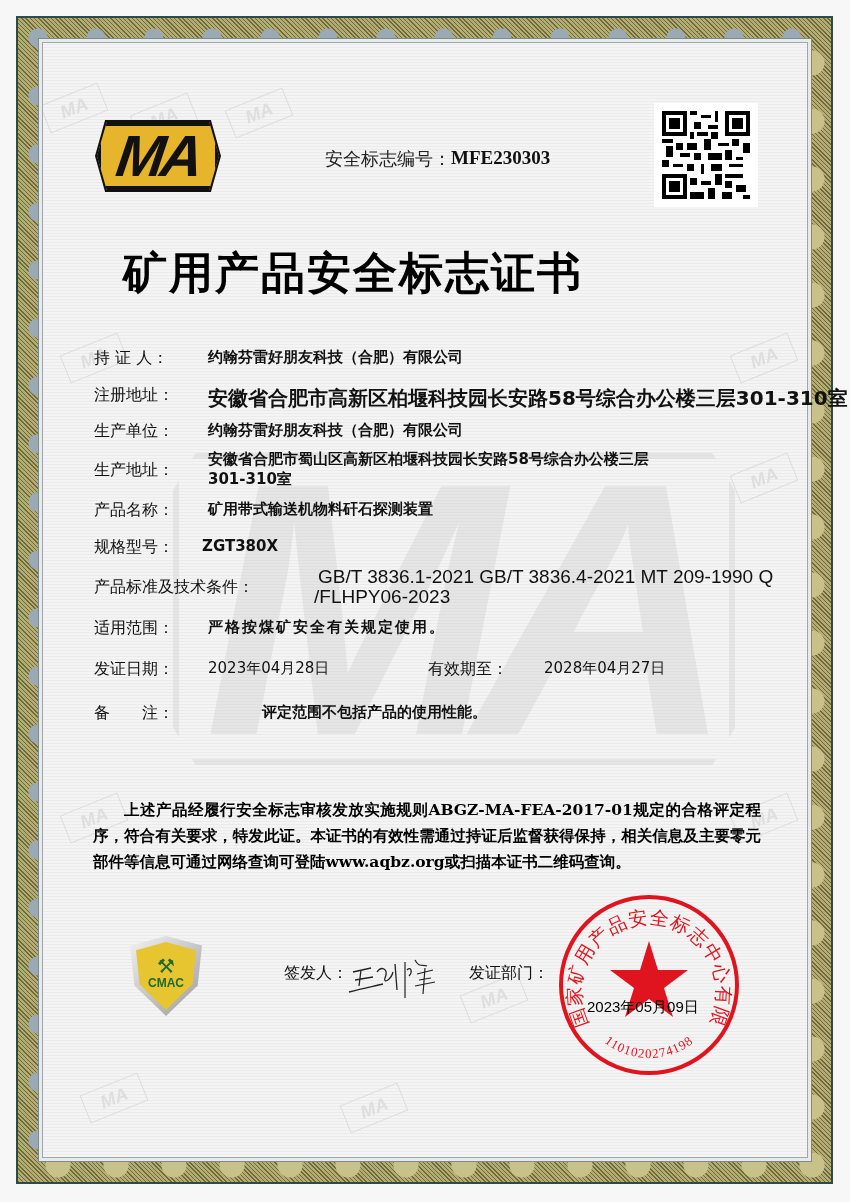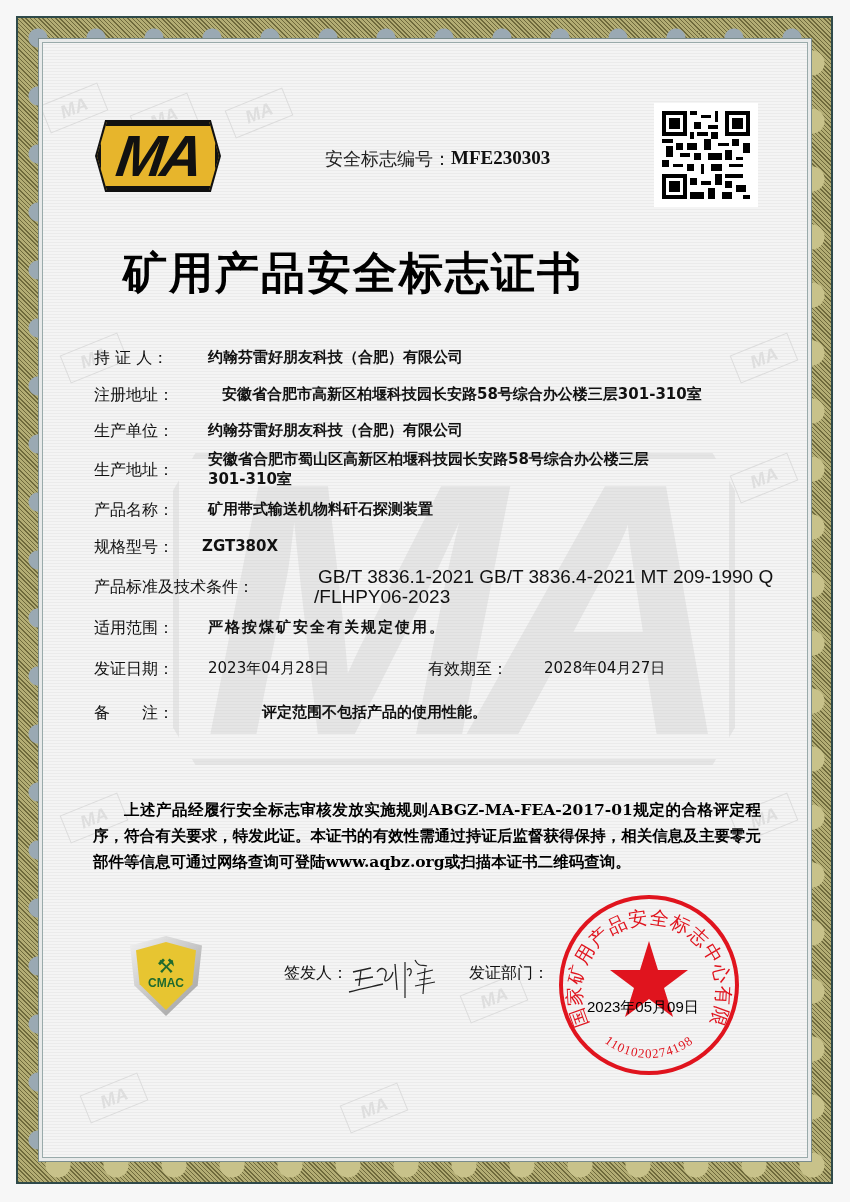--- a/index.html
+++ b/index.html
@@ -189,21 +189,21 @@
 </div>
 
 <div class="abs title">矿用产品安全标志证书</div>
 
 <div class="row" style="top:348px">
   <span class="lbl">持 证 人：</span>
   <span class="val" style="left:114px;font-size:15px">约翰芬雷好朋友科技（合肥）有限公司</span>
 </div>
 <div class="row" style="top:385px">
   <span class="lbl">注册地址：</span>
-  <span class="val" style="left:128px;font-size:15px">安徽省合肥市高新区柏堰科技园长安路58号综合办公楼三层301-310室</span>
+  <span class="val" style="left:114px;font-size:20px">安徽省合肥市高新区柏堰科技园长安路58号综合办公楼三层301-310室</span>
 </div>
 <div class="row" style="top:421px">
   <span class="lbl">生产单位：</span>
   <span class="val" style="left:114px;font-size:15px">约翰芬雷好朋友科技（合肥）有限公司</span>
 </div>
 <div class="row" style="top:460px">
   <span class="lbl">生产地址：</span>
   <span class="val" style="left:114px;top:-10px;font-size:15px">安徽省合肥市蜀山区高新区柏堰科技园长安路58号综合办公楼三层</span>
   <span class="val" style="left:114px;top:10px;font-size:15px">301-310室</span>
 </div>

